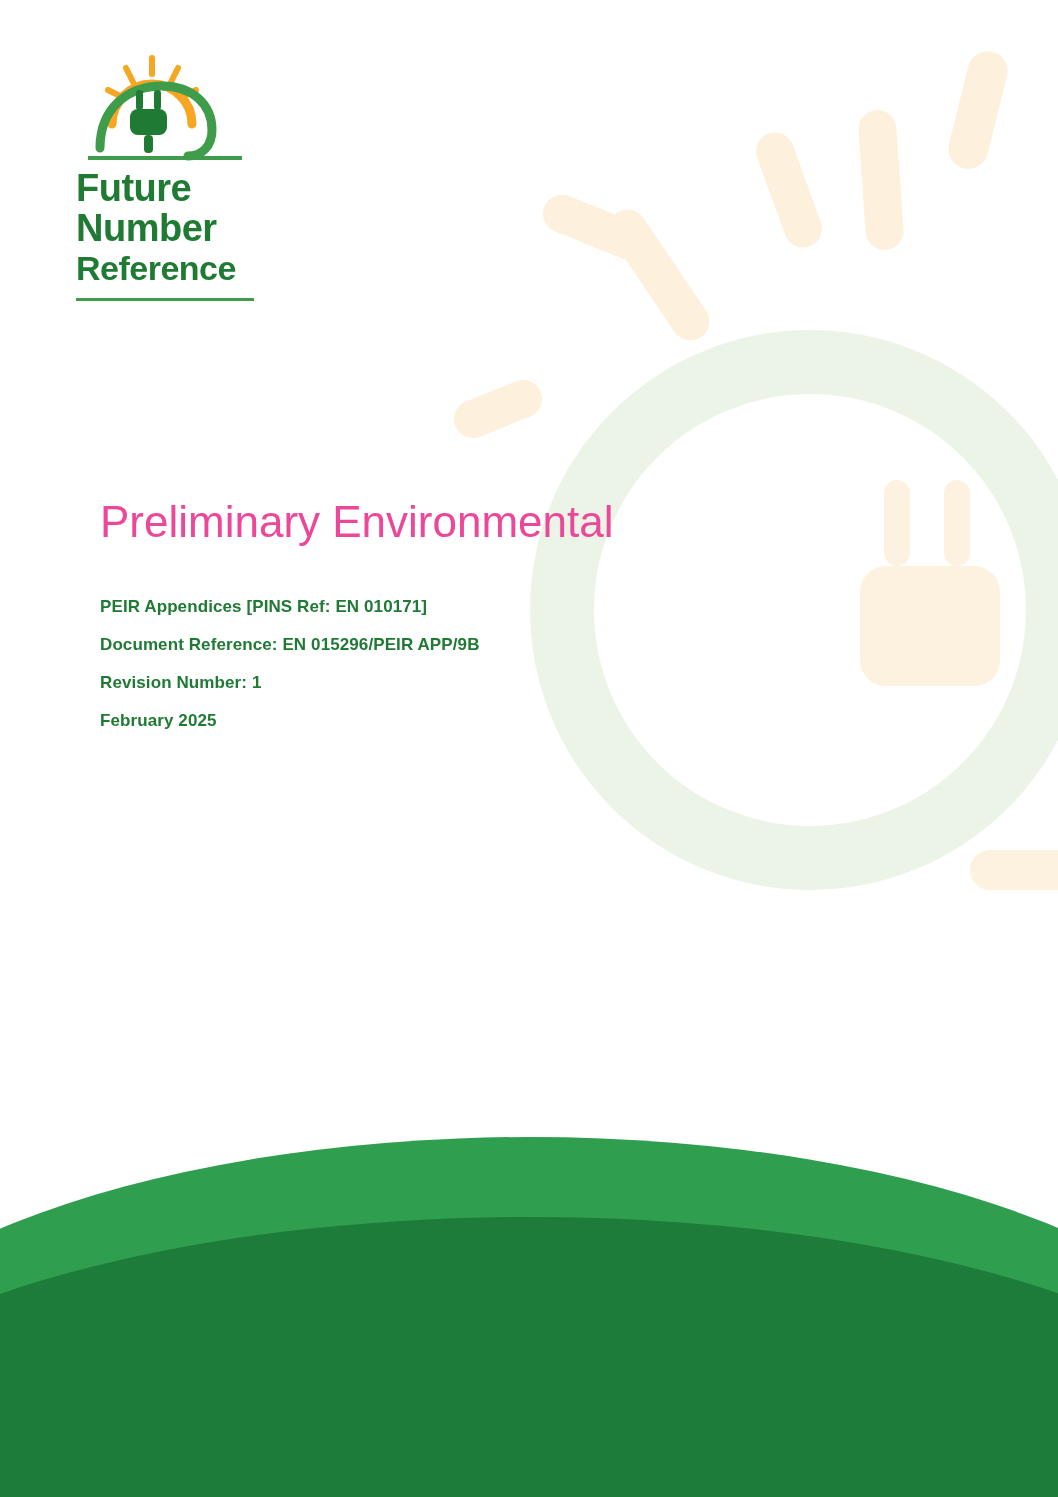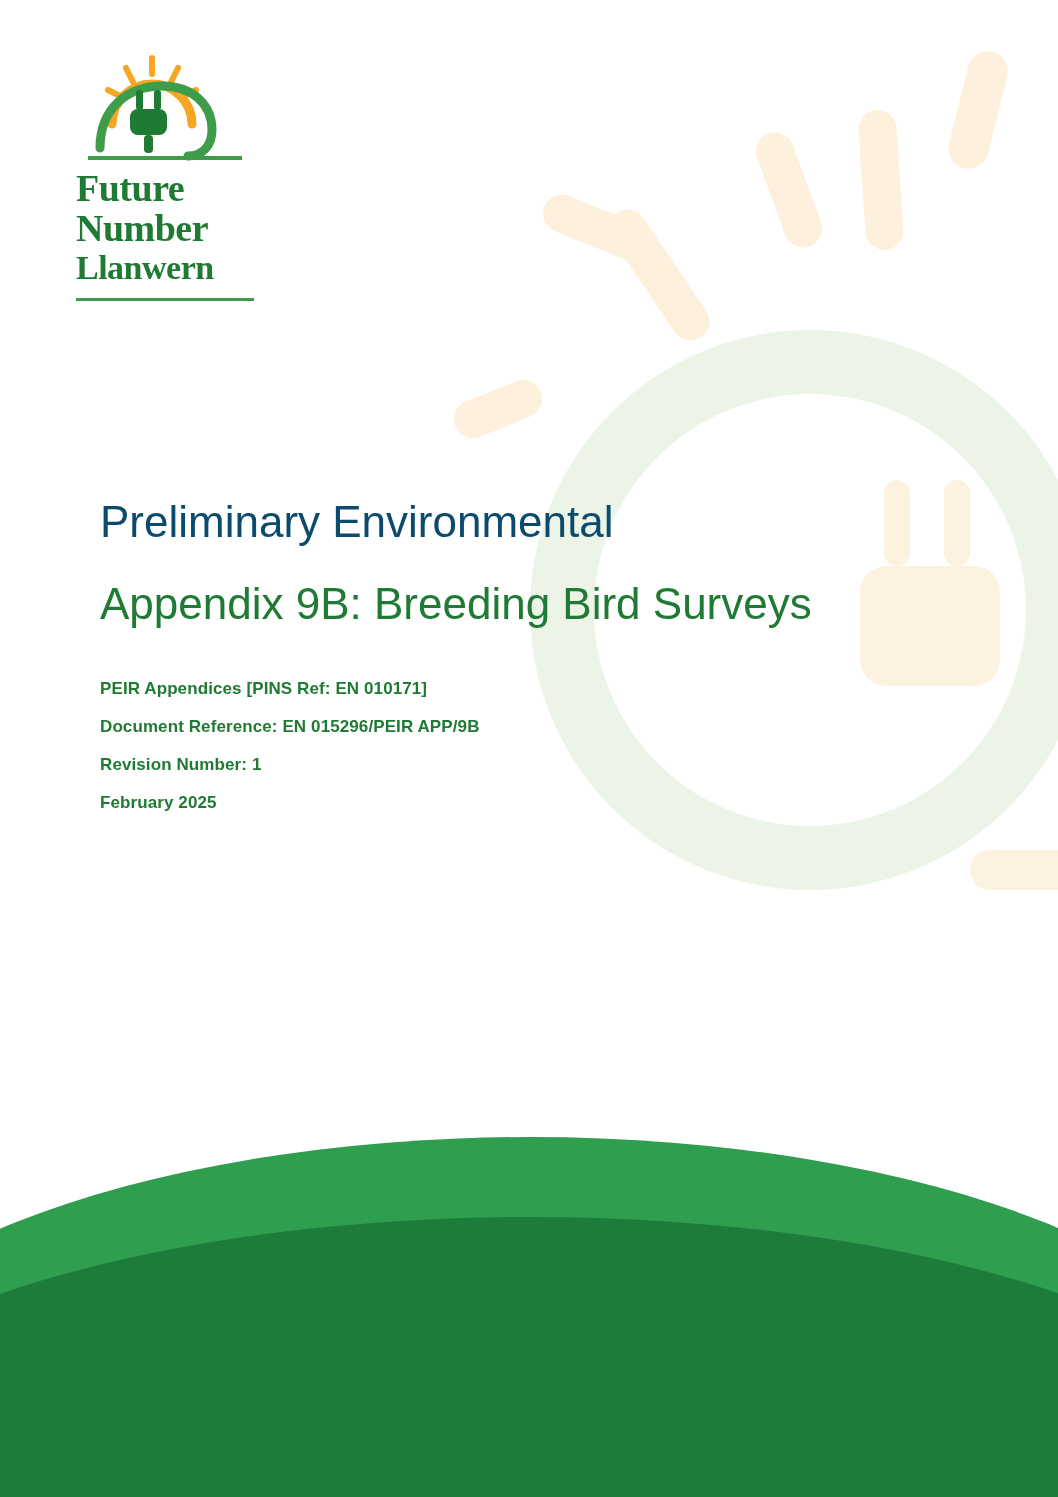--- a/index.html
+++ b/index.html
@@ -105,21 +105,20 @@
     background: #1e7c3a;
     border-radius: 50% 50% 0 0 / 40% 40% 0 0;
   }
 
   
   .logo {
     position: absolute;
     left: 76px;
     top: 52px;
     width: 200px;
-    font-family: Liberation Serif, serif;
   }
   .logo-mark {
     position: relative;
     width: 170px;
     height: 110px;
     margin-left: 4px;
   }
   .logo-text {
     margin-top: 6px;
     color: #1f7a34;
@@ -140,21 +139,21 @@
   }
 
   
   .title-block {
     position: absolute;
     left: 100px;
     top: 492px;
     width: 880px;
   }
   .doc-title {
-    color: #0c4a6e;
+    color: #ec4899;
     font-size: 44px;
     line-height: 60px;
     font-weight: normal;
     margin: 0;
   }
   .doc-subtitle {
     color: #1f7a34;
     font-size: 44px;
     line-height: 60px;
     font-weight: normal;
@@ -216,28 +215,27 @@
           <rect x="50" y="57" width="37" height="26" rx="8"></rect>
           <rect x="64" y="83" width="9" height="18" rx="4"></rect>
         </g>
 
         <rect x="8" y="104" width="154" height="4" fill="#3f9c4a"></rect>
       </svg>
     </div>
     <div class="logo-text">
       <div>Future</div>
       <div>Number</div>
-      <div class="sub">Llanwern</div>
+      <div class="sub">Reference</div>
     </div>
     <div class="logo-rule"></div>
   </div>
 
   <div class="title-block">
     <h1 class="doc-title">Preliminary Environmental</h1>
-    <h2 class="doc-subtitle">Appendix 9B: Breeding Bird Surveys</h2>
 
     <div class="meta">
       <div class="meta-line">PEIR Appendices [PINS Ref: EN 010171]</div>
       <div class="meta-line">Document Reference: EN 015296/PEIR APP/9B</div>
       <div class="meta-line">Revision Number: 1</div>
       <div class="meta-line">February 2025</div>
     </div>
   </div>
 
 </div>

